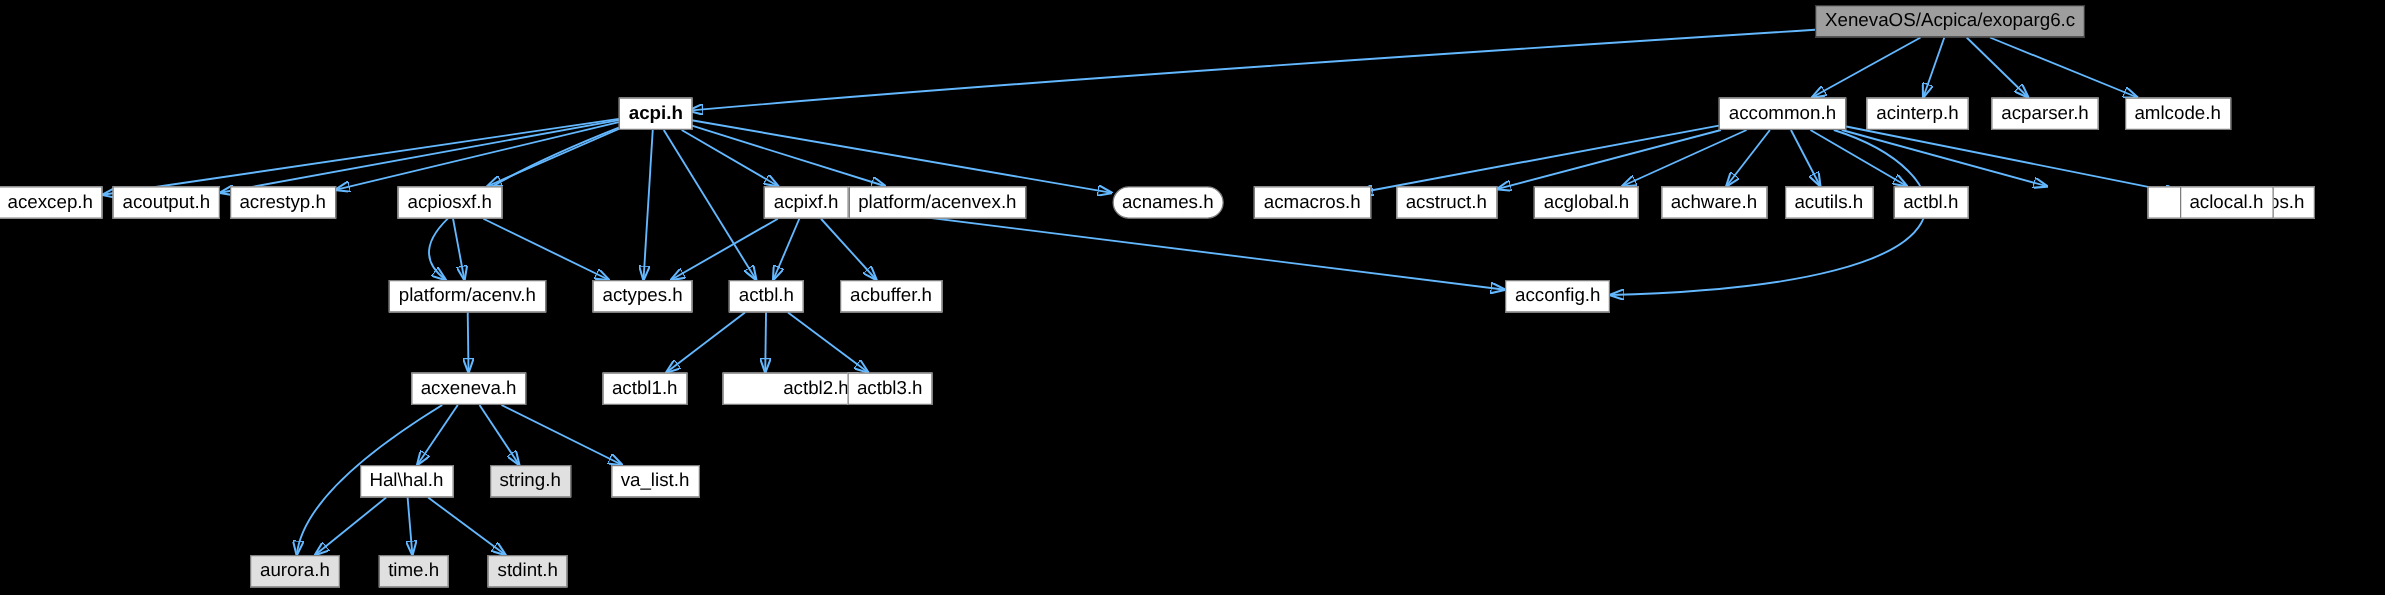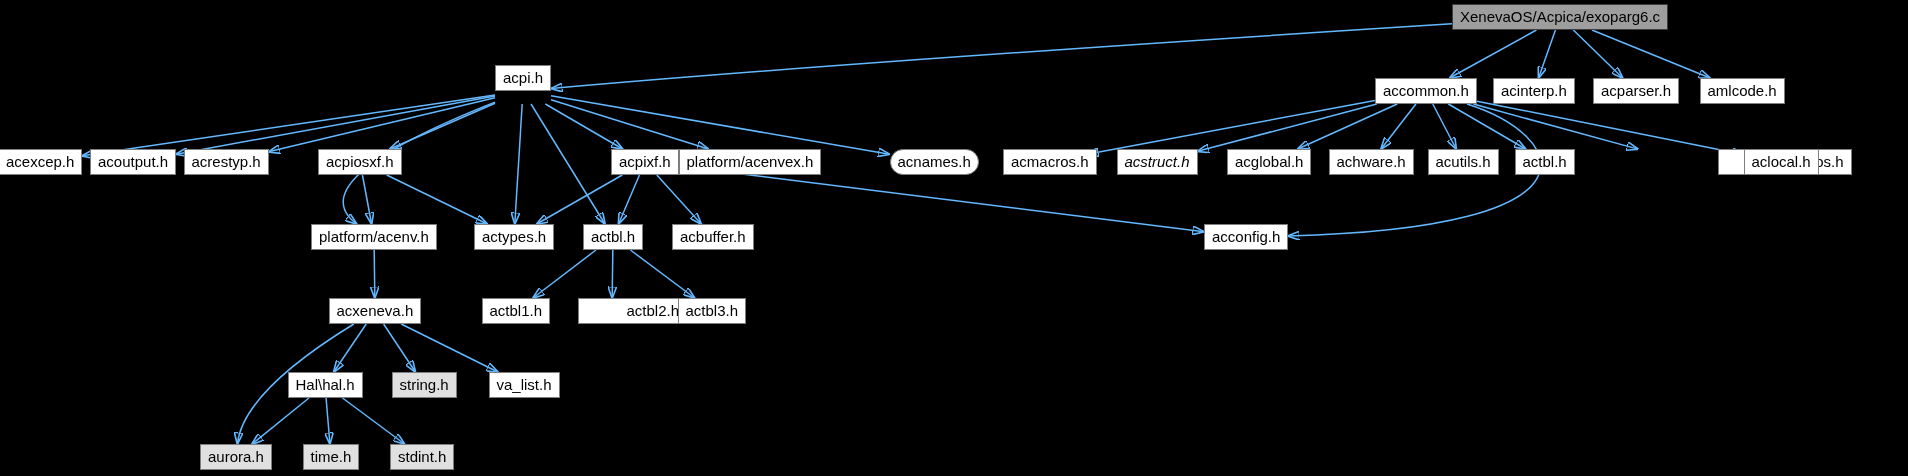--- a/index.html
+++ b/index.html
@@ -96,34 +96,34 @@
       <path d="M366.2162162162162,324 L 333.7837837837838,372" marker-end="url(#arrow)"></path>
       <path d="M383.6081081081081,324 L 415.3918918918919,372" marker-end="url(#arrow)"></path>
       <path d="M401.1756756756757,324 L 497.8243243243243,372" marker-end="url(#arrow)"></path>
       <path d="M353.81481481481484,324 Q 243,392 237.4,444" marker-end="url(#arrow)"></path>
       <path d="M308.93055555555554,398 L 252.06944444444446,444" marker-end="url(#arrow)"></path>
       <path d="M326.0833333333333,398 L 329.9166666666667,444" marker-end="url(#arrow)"></path>
       <path d="M342.5138888888889,398 L 404.4861111111111,444" marker-end="url(#arrow)"></path>
     </svg>
   <div id="nodes">
       <div class="node root" style="left: 1452px; top: 4px;">XenevaOS/Acpica/exoparg6.c</div>
-      <div class="node" style="left: 495px; top: 65px;">acpi.h</div>
+      <div class="node" style="left: 495px; top: 78px; font-weight: bold;">acpi.h</div>
       <div class="node" style="left: 1375px; top: 78px;">accommon.h</div>
       <div class="node" style="left: 1493px; top: 78px;">acinterp.h</div>
       <div class="node" style="left: 1593px; top: 78px;">acparser.h</div>
       <div class="node" style="left: 1699.5px; top: 78px;">amlcode.h</div>
       <div class="node" style="left: -2px; top: 149px;">acexcep.h</div>
       <div class="node" style="left: 90px; top: 149px;">acoutput.h</div>
       <div class="node" style="left: 183.5px; top: 149px;">acrestyp.h</div>
       <div class="node" style="left: 318px; top: 149px;">acpiosxf.h</div>
       <div class="node" style="left: 611px; top: 149px;">acpixf.h</div>
       <div class="node" style="left: 678.5px; top: 149px;">platform/acenvex.h</div>
       <div class="node" style="left: 889.5px; top: 149px; border-radius: 13px;">acnames.h</div>
       <div class="node" style="left: 1003px; top: 149px;">acmacros.h</div>
-      <div class="node" style="left: 1116.5px; top: 149px; font-style: italic;">acstruct.h</div>
+      <div class="node" style="left: 1116.5px; top: 149px;">acstruct.h</div>
       <div class="node" style="left: 1227px; top: 149px;">acglobal.h</div>
       <div class="node" style="left: 1328.5px; top: 149px;">achware.h</div>
       <div class="node" style="left: 1427.5px; top: 149px;">acutils.h</div>
       <div class="node" style="left: 1514.5px; top: 149px;">actbl.h</div>
       <div class="node" style="left: 1718px; top: 149px; padding-left: 47px;">acmacros.h</div>
       <div class="node" style="left: 1743.5px; top: 149px;">aclocal.h</div>
       <div class="node" style="left: 311px; top: 224px;">platform/acenv.h</div>
       <div class="node" style="left: 474px; top: 224px;">actypes.h</div>
       <div class="node" style="left: 583px; top: 224px;">actbl.h</div>
       <div class="node" style="left: 672px; top: 224px;">acbuffer.h</div>

